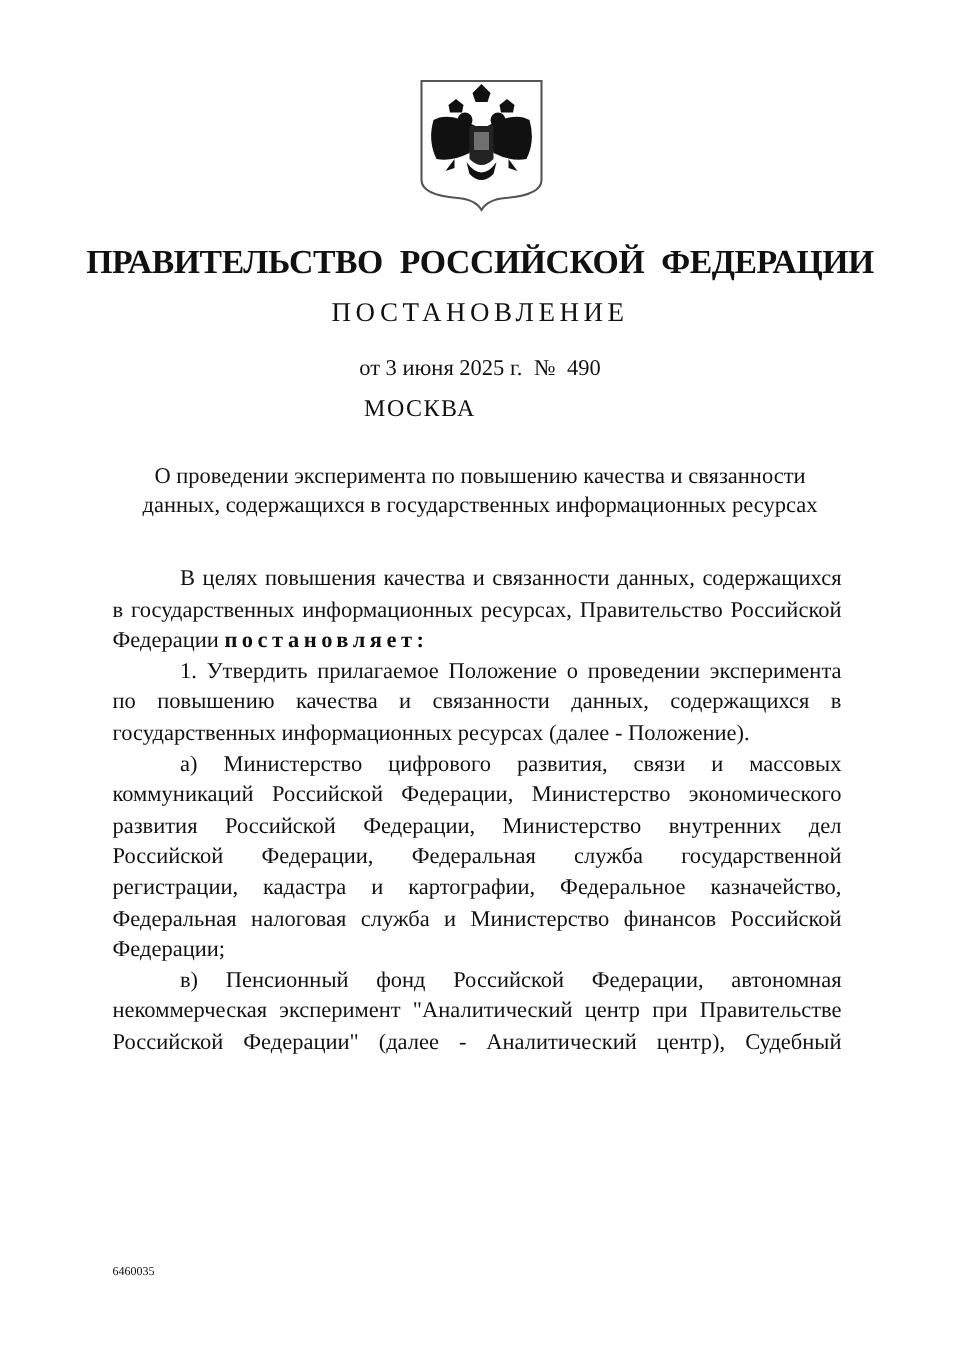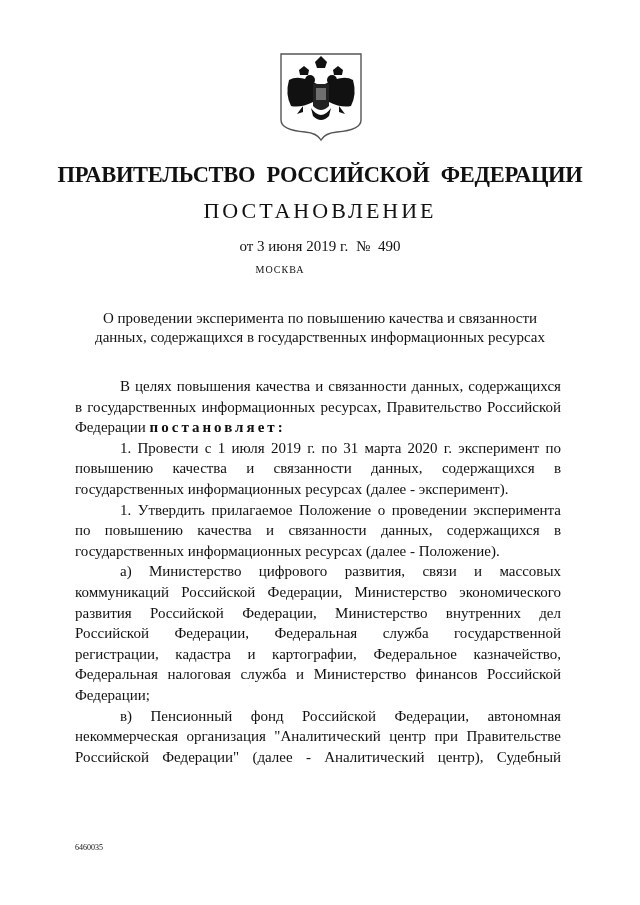--- a/index.html
+++ b/index.html
@@ -1,22 +1,22 @@
 <!DOCTYPE html>
 <html><head>
 <meta charset="utf-8">
 <style>
   html, body { margin: 0; padding: 0; background: #ffffff; }
   body { width: 640px; height: 905px; position: relative; overflow: hidden; font-family: "Liberation Serif", serif; color: #111; }
   .emblem { position: absolute; left: 277px; top: 50px; width: 88px; height: 92px; }
   .gov-title { position: absolute; top: 162px; left: 0; width: 640px; text-align: center; font-weight: bold; font-size: 22.5px; letter-spacing: -0.3px; word-spacing: 6px; }
-  .doc-type { position: absolute; top: 198px; left: 0; width: 640px; text-align: center; font-size: 22px; letter-spacing: 3px; }
+  .doc-type { position: absolute; top: 198px; left: 0; width: 640px; text-align: center; font-size: 18px; letter-spacing: 3px; }
   .doc-date { position: absolute; top: 238px; left: 0; width: 640px; text-align: center; font-size: 15px; }
   .doc-date span { margin: 0 2px; }
-  .doc-city { position: absolute; top: 264px; left: 0; width: 560px; text-align: center; font-size: 10px; letter-spacing: 1px; }
+  .doc-city { position: absolute; top: 264px; left: 0; width: 560px; text-align: center; font-size: 16px; letter-spacing: 1px; }
   .doc-heading { position: absolute; top: 309px; left: 70px; width: 500px; text-align: center; font-weight: normal; font-size: 15px; line-height: 19px; }
   .body-text { position: absolute; top: 376px; left: 75px; width: 486px; font-size: 15px; line-height: 20.6px; }
   .body-text p { margin: 0; text-align: justify; text-align-last: left; }
   .body-text p.indent { text-indent: 45px; }
   .body-text p.just-last { text-align-last: justify; }
   .spaced-bold { font-weight: bold; letter-spacing: 3px; }
   .footer-code { position: absolute; top: 843px; left: 75px; font-size: 8px; }
 </style>
 </head>
 <body>
@@ -39,32 +39,31 @@
     <rect x="39" y="38" width="10" height="12" fill="#fff" opacity="0.35"></rect>
 
     <path d="M34 58 Q44 72 54 58 L52 66 Q44 74 36 66 Z" fill="#111"></path>
     <path d="M26 56 l-6 8 l6 -2 z M62 56 l6 8 l-6 -2 z" fill="#111"></path>
   </svg>
 </div>
 
 <div class="gov-title">ПРАВИТЕЛЬСТВО РОССИЙСКОЙ ФЕДЕРАЦИИ</div>
 <div class="doc-type">ПОСТАНОВЛЕНИЕ</div>
 <div class="doc-date">
-  <span>от 3 июня 2019 г.</span>
+  <span>от 3 июня 2025 г.</span>
   <span>№</span>
   <span>490</span>
 </div>
 <div class="doc-city">МОСКВА</div>
 
 <div class="doc-heading">
   <div>О проведении эксперимента по повышению качества и связанности</div>
   <div>данных, содержащихся в государственных информационных ресурсах</div>
 </div>
 
 <div class="body-text">
   <p class="indent"><span>В целях повышения качества и связанности данных, содержащихся в государственных информационных ресурсах, Правительство Российской Федерации</span> <span class="spaced-bold">постановляет:</span></p>
-  <p class="indent">1. Провести с 1 июля 2019 г. по 31 марта 2020 г. эксперимент по повышению качества и связанности данных, содержащихся в государственных информационных ресурсах (далее - эксперимент).</p>
   <p class="indent">1. Утвердить прилагаемое Положение о проведении эксперимента по повышению качества и связанности данных, содержащихся в государственных информационных ресурсах (далее - Положение).</p>
   <p class="indent">а) Министерство цифрового развития, связи и массовых коммуникаций Российской Федерации, Министерство экономического развития Российской Федерации, Министерство внутренних дел Российской Федерации, Федеральная служба государственной регистрации, кадастра и картографии, Федеральное казначейство, Федеральная налоговая служба и Министерство финансов Российской Федерации;</p>
-  <p class="indent just-last">в) Пенсионный фонд Российской Федерации, автономная некоммерческая организация "Аналитический центр при Правительстве Российской Федерации" (далее - Аналитический центр), Судебный</p>
+  <p class="indent just-last">в) Пенсионный фонд Российской Федерации, автономная некоммерческая эксперимент "Аналитический центр при Правительстве Российской Федерации" (далее - Аналитический центр), Судебный</p>
 </div>
 
 <div class="footer-code">6460035</div>
 
 </body></html>

